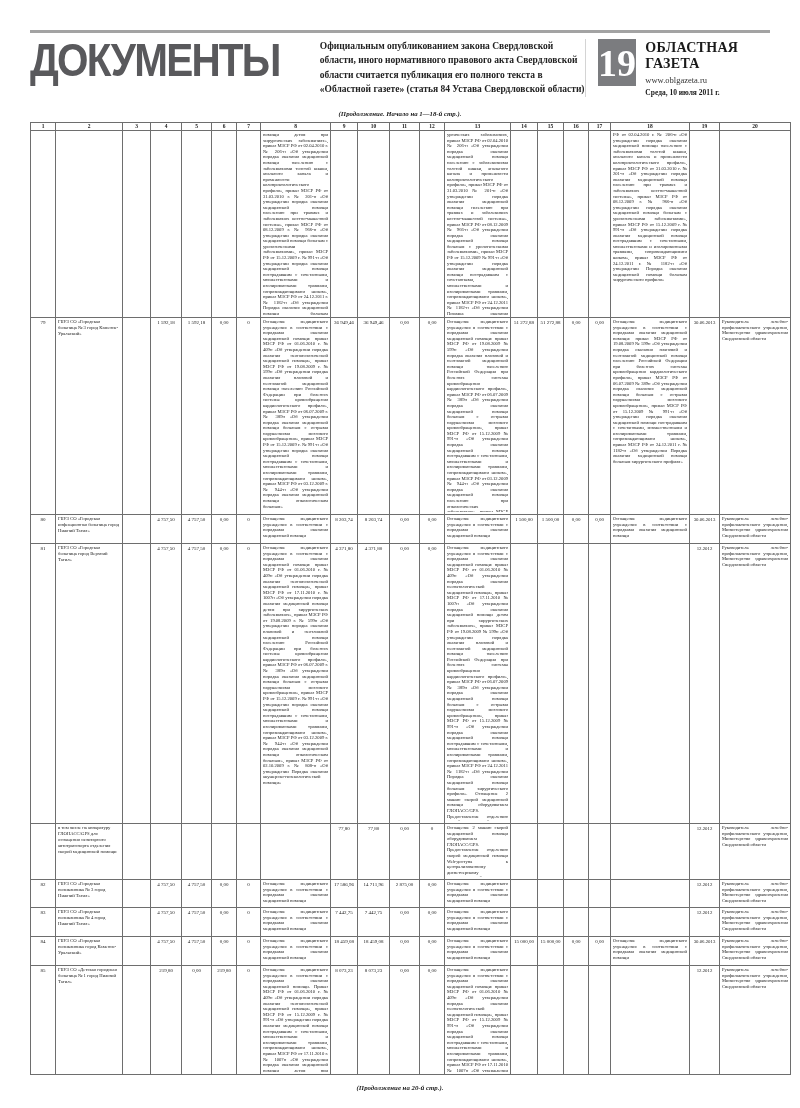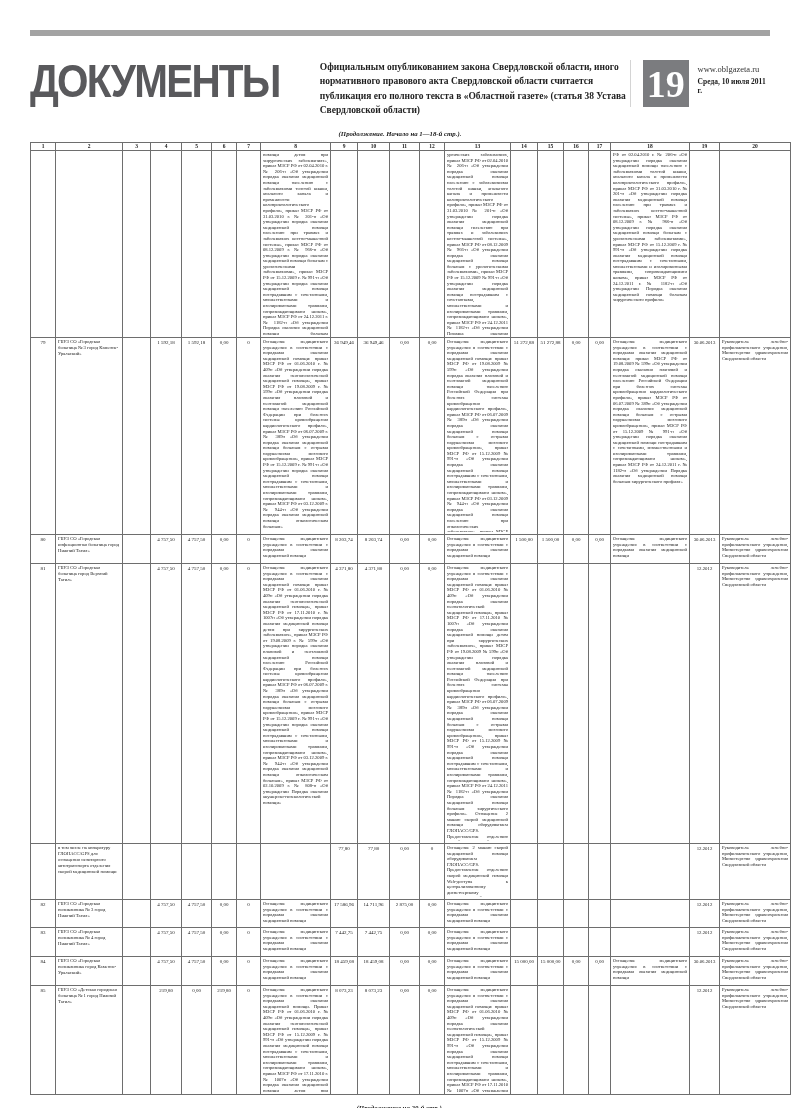--- a/index.html
+++ b/index.html
@@ -1,19 +1,19 @@
 <!DOCTYPE html>
 <html><head>
 <meta charset="utf-8">
 <style>
   html,body{margin:0;padding:0;background:#ffffff;}
   body{width:800px;height:1108px;font-family:"Liberation Serif",serif;color:#1a1a1a;overflow:hidden;}
 
   
-  .topbar{margin:30px 30px 0 30px;border-top:6px solid #a3a3a3;padding-top:24px;display:flex;align-items:flex-start;}
+  .topbar{margin:30px 30px 0 30px;border-top:3px solid #a3a3a3;padding-top:6px;display:flex;align-items:flex-start;}
   .brand{font-family:"Liberation Sans",sans-serif;font-weight:bold;font-size:46px;line-height:0.95;color:#59595c;letter-spacing:-2px;transform:scaleX(0.88);transform-origin:left top;white-space:nowrap;}
   .official{width:318px;margin-left:6px;font-weight:bold;font-size:9.5px;line-height:1.5;color:#222;}
   .hdr-right{margin-left:auto;display:flex;align-items:flex-start;border-left:1px solid #d4d4d4;padding-left:12px;}
   .pagebox{width:47px;height:47px;background:#7b7c7f;color:#fff;font-size:38px;font-weight:bold;display:flex;align-items:center;justify-content:center;}
   .masthead{margin-left:9px;padding-top:1px;}
   .masthead .name{font-weight:bold;font-size:14px;letter-spacing:0.3px;}
   .masthead .site{font-size:8.5px;margin-top:3px;color:#333;}
   .masthead .date{font-size:7.5px;font-weight:bold;margin-top:3px;}
 
   .cont-note{text-align:center;font-size:6.8px;font-weight:bold;font-style:italic;margin-top:13px;}
@@ -28,24 +28,25 @@
   td.org .cb{font-size:4.7px;line-height:1.25;text-align:left;}
   td.num .cb{font-size:5px;text-align:center;padding-top:1px;}
   td.rownum .cb{font-size:5px;text-align:center;padding-top:1px;}
   td.date .cb{font-size:4.8px;text-align:center;padding-top:1px;}
 </style>
 </head>
 <body>
 
 <div class="topbar">
   <div class="brand">ДОКУМЕНТЫ</div>
-  <div class="official">Официальным опубликованием закона Свердловской области, иного нормативного правового акта  Свердловской области считается публикация его полного текста в «Областной газете» (статья 38 Устава Свердловской области)</div>
+  <div class="official">Официальным опубликованием закона Свердловской области, иного нормативного правового акта  Свердловской области считается публикация его полного текста в «Областной газете» (статья 84 Устава Свердловской области)</div>
   <div class="hdr-right">
     <div class="pagebox">19</div>
     <div class="masthead">
+      <div class="name">ОБЛАСТНАЯ ГАЗЕТА</div>
       <div class="site">www.oblgazeta.ru</div>
       <div class="date">Среда, 10 июля 2011 г.</div>
     </div>
   </div>
 </div>
 
 <div class="cont-note">(Продолжение. Начало на 1—18-й стр.).</div>
 
 <table id="doc-table">
   <colgroup id="cols">

